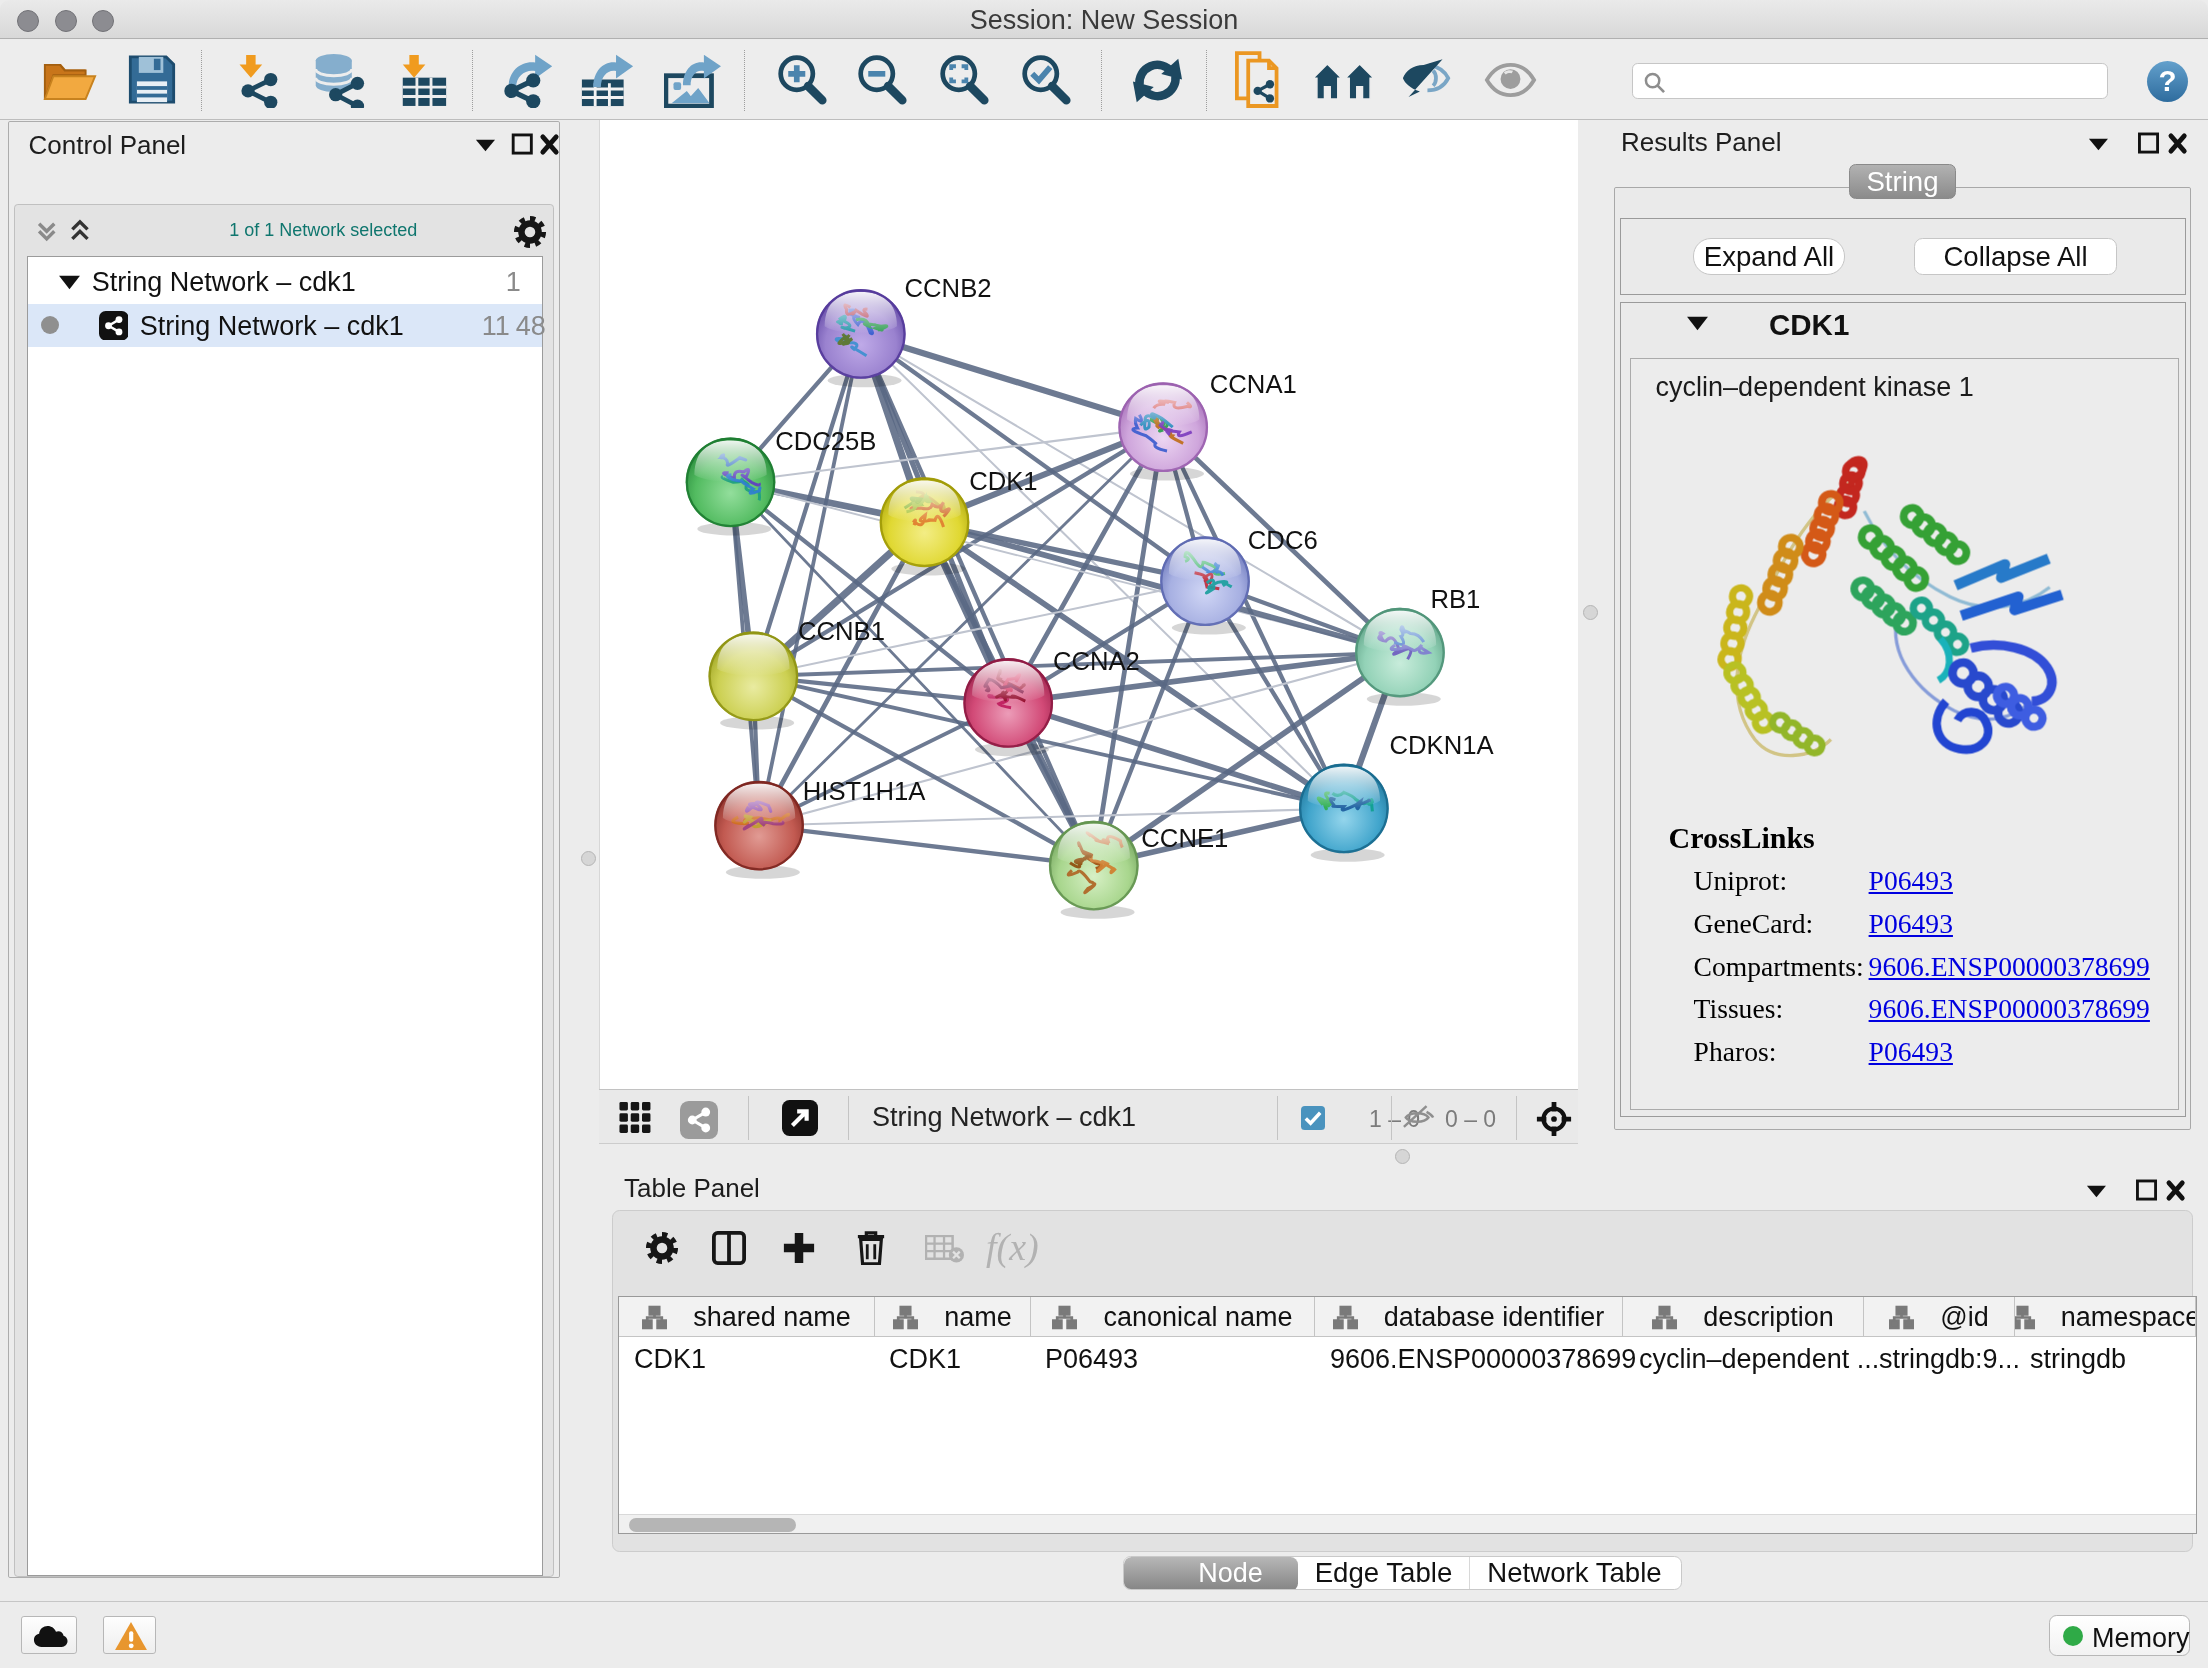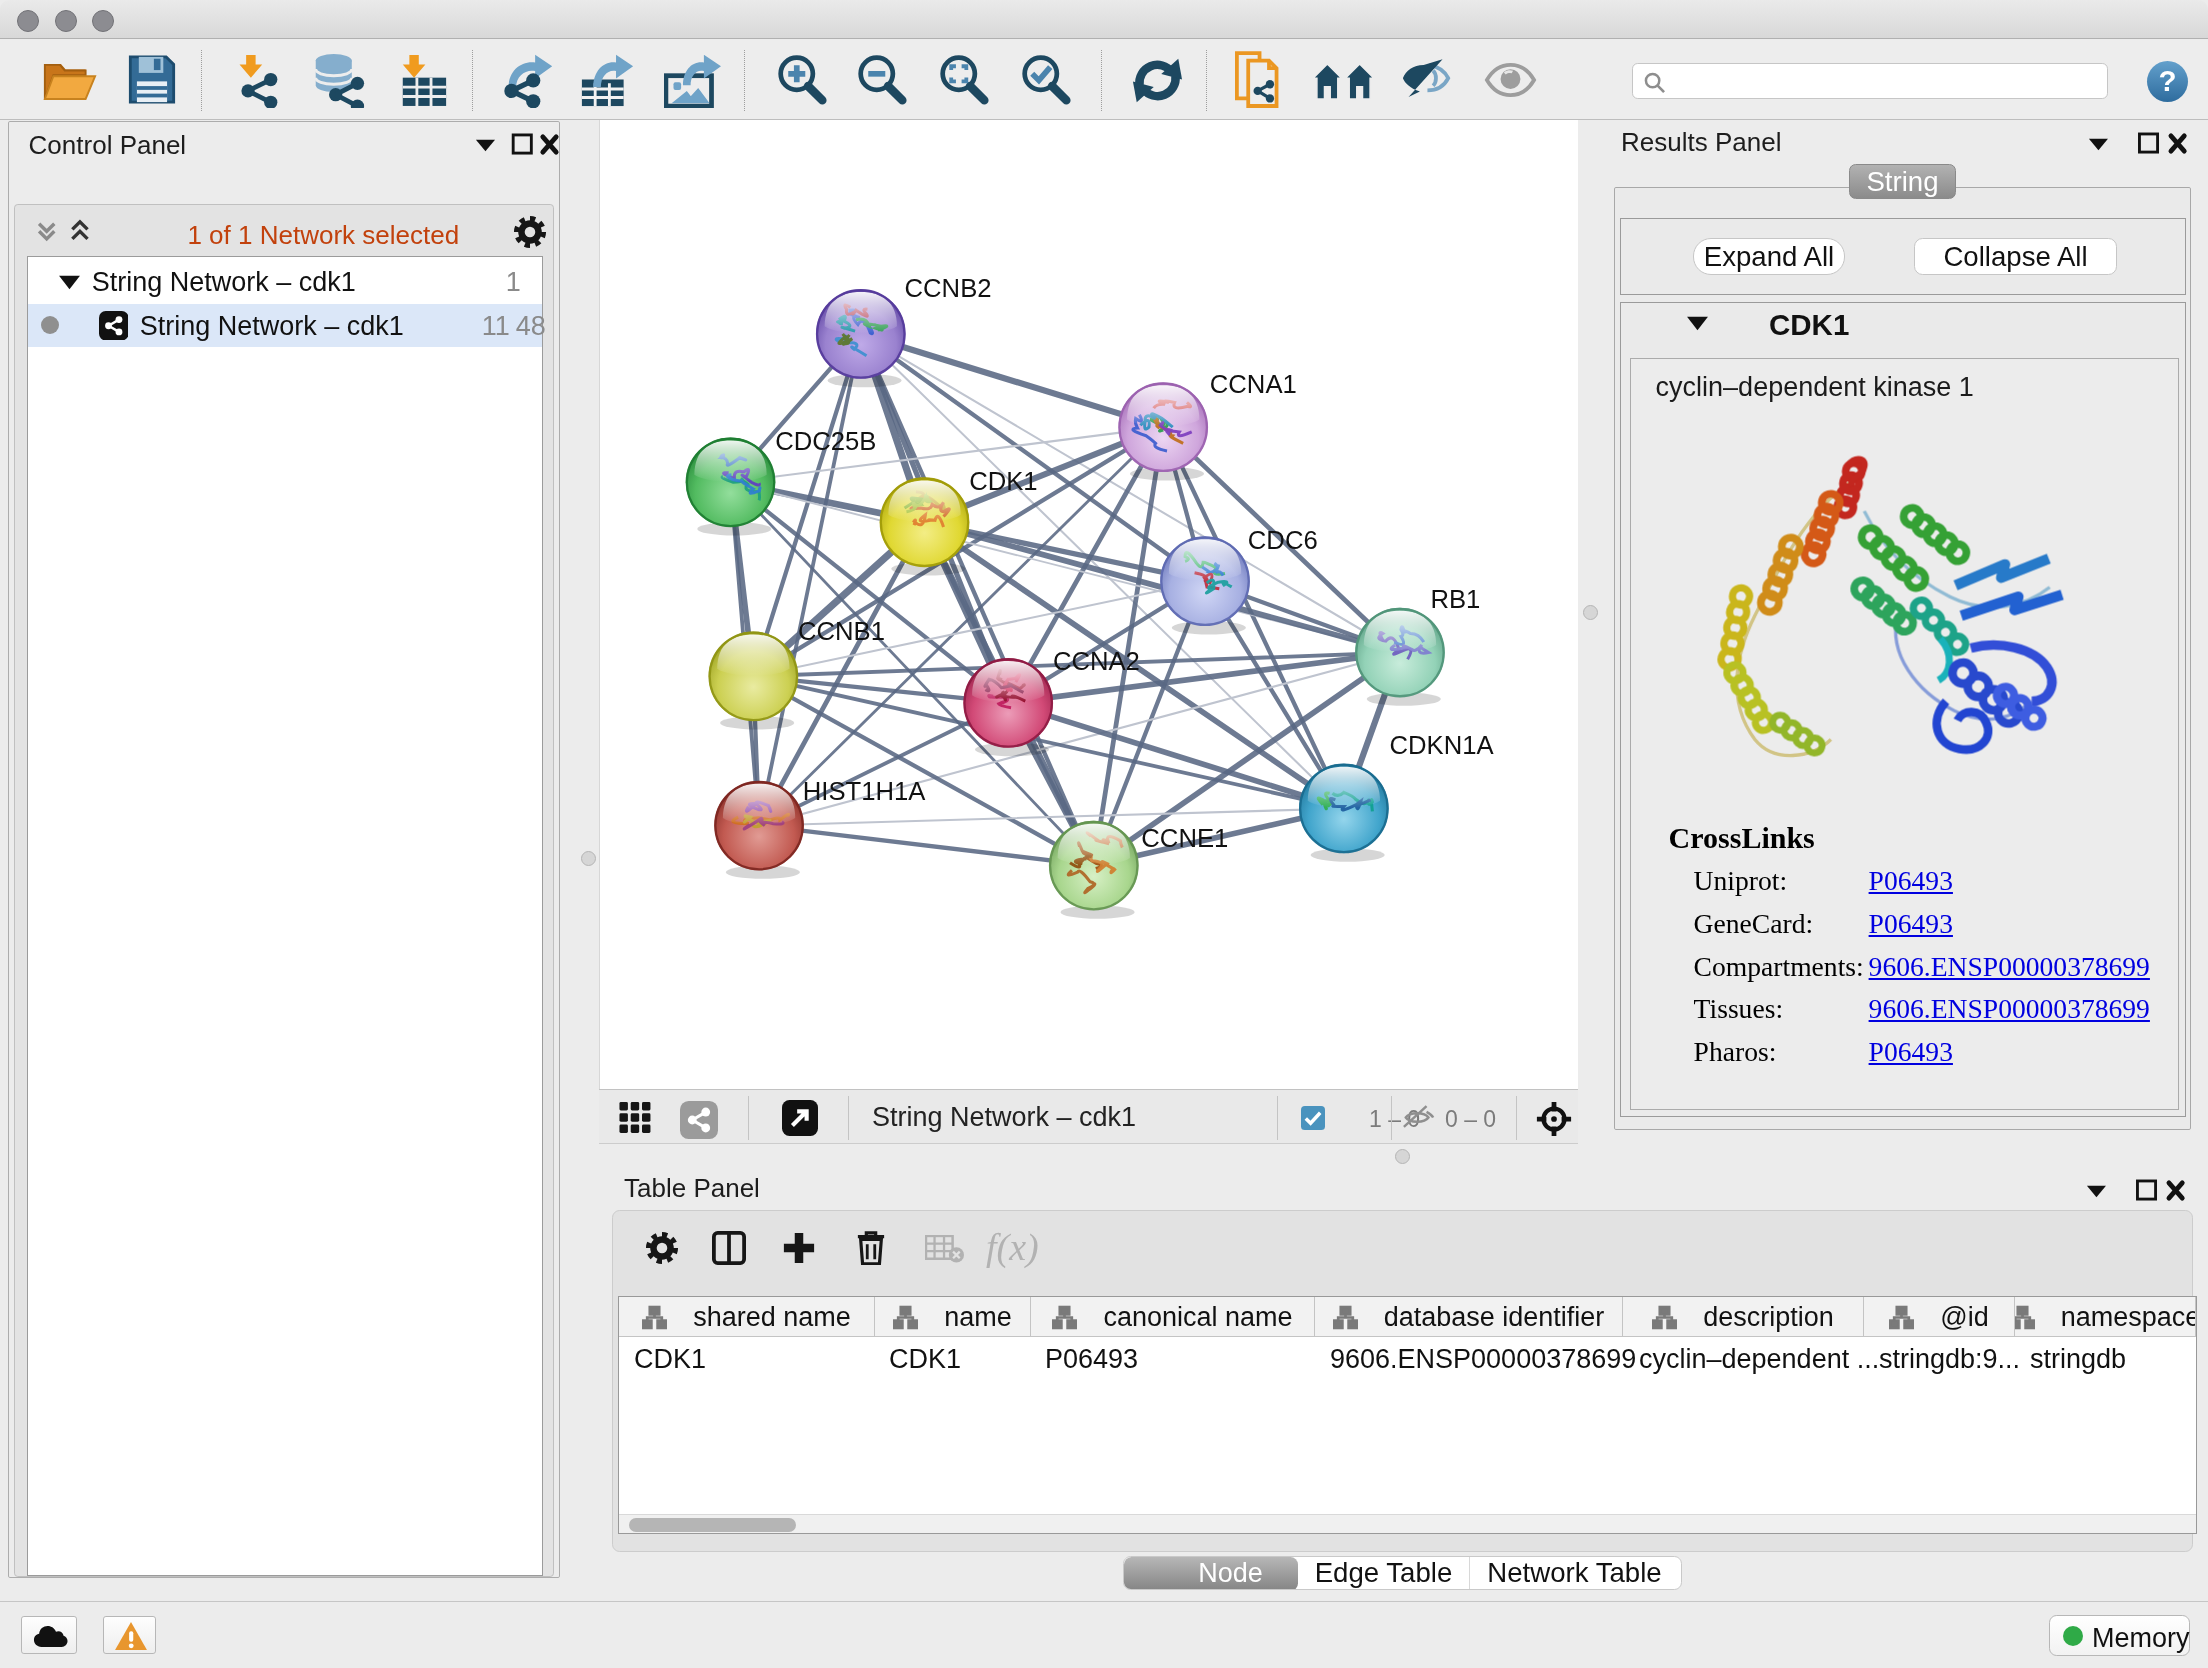--- a/index.html
+++ b/index.html
@@ -20,20 +20,21 @@
 <rect x="15" y="15" width="8" height="7" fill="#7a7a7a"></rect>
 <path d="M12 9 L12 12 M5 15 L5 12 L19 12 L19 15"></path>
 </g>
 </symbol>
 </svg>
 
 <div class="abs" style="left:0;top:0;width:2208px;height:39px;background:linear-gradient(#eaeaea,#d8d8d8);border-bottom:1px solid #b0b0b0;border-radius:9.5px 9.5px 0 0;">
   <div class="abs" style="left:17px;top:9.5px;width:22px;height:22px;border-radius:50%;background:#8c8c91;border:1px solid #727277;"></div>
   <div class="abs" style="left:55px;top:9.5px;width:22px;height:22px;border-radius:50%;background:#8c8c91;border:1px solid #727277;"></div>
   <div class="abs" style="left:92px;top:9.5px;width:22px;height:22px;border-radius:50%;background:#8c8c91;border:1px solid #727277;"></div>
+  <div class="abs" style="left:0;top:4.8px;width:2208px;text-align:center;font-size:27px;color:#3a3a3a;">Session: New Session</div>
 </div>
 
 <div class="abs" id="toolbar" style="left:0;top:40px;width:2208px;height:80px;background:#ededed;border-bottom:1px solid #bdbdbd;">
 
   <svg class="abs" style="left:42px;top:16px;" width="55" height="48" viewBox="0 0 58 50">
     <path d="M3 8 L20 8 L25 14 L46 14 L46 20 L3 20 Z" fill="#b96c12"></path>
     <path d="M3 45 L3 9 L19 9 L24 15 L46 15 L46 20 L12 20 Z" fill="#c8751a" stroke="#a35f10" stroke-width="2"></path>
     <path d="M12 21 L56 21 L46 45 L3 45 Z" fill="#f2a940" stroke="#c8821e" stroke-width="2"></path>
   </svg>
 
@@ -188,21 +189,21 @@
     <path d="M72 5 L86 21 M86 5 L72 21" stroke="#111" stroke-width="5" stroke-linecap="round"></path>
   </svg>
 
 
   <div class="abs" style="left:5.7px;top:82px;width:540px;height:1373px;background:#e3e3e3;border:1px solid #c0c0c0;border-radius:3.8px;">
 
     <svg class="abs" style="left:21px;top:13.3px;" width="67" height="28.5" viewBox="0 0 70 30">
       <path d="M3 6 L11 14 L19 6 M3 14 L11 22 L19 14" stroke="#8a8a8a" stroke-width="3.6" fill="none"></path>
       <path d="M38 12 L46 4 L54 12 M38 22 L46 14 L54 22" stroke="#333" stroke-width="3.6" fill="none"></path>
     </svg>
-    <div class="abs" style="left:38px;top:15px;width:540px;text-align:center;font-size:26px;color:#c2410c;">1 of 1 Network selected</div>
+    <div class="abs" style="left:38px;top:15px;width:540px;text-align:center;font-size:18px;color:#0f766e;">1 of 1 Network selected</div>
     <svg class="abs" style="left:498px;top:9.5px;" width="34" height="34" viewBox="0 0 36 36">
       <path d="M 18.0 1.0 A 17 17 0 0 1 24.5 2.3 L 22.8 6.5 A 12.5 12.5 0 0 1 26.8 9.2 L 30.0 6.0 A 17 17 0 0 1 33.7 11.5 L 29.5 13.2 A 12.5 12.5 0 0 1 30.5 18.0 L 35.0 18.0 A 17 17 0 0 1 33.7 24.5 L 29.5 22.8 A 12.5 12.5 0 0 1 26.8 26.8 L 30.0 30.0 A 17 17 0 0 1 24.5 33.7 L 22.8 29.5 A 12.5 12.5 0 0 1 18.0 30.5 L 18.0 35.0 A 17 17 0 0 1 11.5 33.7 L 13.2 29.5 A 12.5 12.5 0 0 1 9.2 26.8 L 6.0 30.0 A 17 17 0 0 1 2.3 24.5 L 6.5 22.8 A 12.5 12.5 0 0 1 5.5 18.0 L 1.0 18.0 A 17 17 0 0 1 2.3 11.5 L 6.5 13.2 A 12.5 12.5 0 0 1 9.2 9.2 L 6.0 6.0 A 17 17 0 0 1 11.5 2.3 L 13.2 6.5 A 12.5 12.5 0 0 1 18.0 5.5 Z" fill="#161616"></path>
         <circle cx="18" cy="18" r="5.6" fill="#e3e3e3"></circle>
     </svg>
 
     <div class="abs" style="left:11.4px;top:51px;width:516px;height:1320px;background:#fff;border:1px solid #9b9b9b;">
       <div class="abs" style="left:0;top:3.8px;width:100%;height:43px;">
         <svg class="abs" style="left:29.5px;top:12.4px;" width="25" height="19" viewBox="0 0 26 20">
             <path d="M2 3 L24 3 L13 17 Z" fill="#111"></path>
           </svg>

